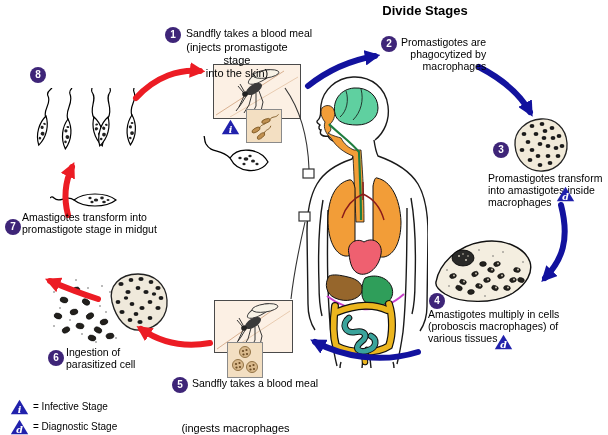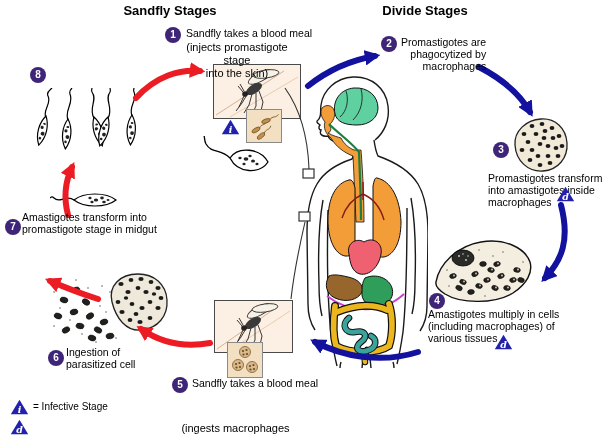--- a/index.html
+++ b/index.html
@@ -347,21 +347,20 @@
       <path d="M210,343 C183,348 160,342 141,329" marker-end="url(#mr)"></path>
     </g>
     <g fill="none" stroke="#12129e" stroke-width="6" stroke-linecap="round">
       <path d="M308,86 C328,70 352,60 375,56" marker-end="url(#mb)"></path>
       <path d="M479,67 C506,81 521,96 530,112" marker-end="url(#mb)"></path>
       <path d="M561,205 C570,240 562,260 545,278" marker-end="url(#mb)"></path>
       <path d="M418,352 C380,364 342,356 315,342" marker-end="url(#mb)"></path>
     </g>
   </svg>
 
-  <div class="abs title" style="left:120px;top:3px;width:100px;">Sandfly Stages</div>
   <div class="abs title" style="left:375px;top:3px;width:100px;">Divide Stages</div>
 
   <div class="abs stage-circle" style="left:165px;top:27px;">1</div>
   <div class="abs stage-label" style="left:186px;top:27px;">Sandfly takes a blood meal</div>
   <div class="abs stage-sub" style="left:172px;top:41px;width:130px;">(injects promastigote stage
 into the skin)</div>
   <svg class="abs" style="left:221px;top:119px;" width="19" height="16" viewBox="0 0 19 16">
     <polygon points="9.5,0.8 18.2,15.2 0.8,15.2" fill="#2121ac"></polygon>
     <text class="tri-text" x="9.5" y="13.5">i</text>
   </svg>
@@ -375,21 +374,21 @@
   <div class="abs stage-label" style="left:488px;top:172px;">Promastigotes transform
 into amastigotes inside
 macrophages</div>
   <svg class="abs" style="left:556px;top:186px;" width="19" height="16" viewBox="0 0 19 16">
     <polygon points="9.5,0.8 18.2,15.2 0.8,15.2" fill="#2121ac"></polygon>
     <text class="tri-text" x="9.5" y="13.5">d</text>
   </svg>
 
   <div class="abs stage-circle" style="left:429px;top:293px;">4</div>
   <div class="abs stage-label" style="left:428px;top:308px;">Amastigotes multiply in cells
-(including macrophages) of
+(proboscis macrophages) of
 various tissues</div>
   <svg class="abs" style="left:494px;top:334px;" width="19" height="16" viewBox="0 0 19 16">
     <polygon points="9.5,0.8 18.2,15.2 0.8,15.2" fill="#2121ac"></polygon>
     <text class="tri-text" x="9.5" y="13.5">d</text>
   </svg>
 
   <div class="abs stage-circle" style="left:172px;top:377px;">5</div>
   <div class="abs stage-label" style="left:192px;top:377px;">Sandfly takes a blood meal</div>
   <div class="abs stage-sub" style="left:168px;top:390px;width:135px;margin-top:32px;">(ingests macrophages infected
 with amastigotes)</div>
@@ -410,16 +409,17 @@
         <polygon points="9.5,0.8 18.2,15.2 0.8,15.2" fill="#2121ac"></polygon>
         <text class="tri-text" x="9.5" y="13.5">i</text>
       </svg>
       <span class="legend-label" style="margin-left:4px;">= Infective Stage</span>
     </div>
     <div style="display:flex;align-items:center;height:19px;margin-top:1px;">
       <svg width="19" height="16" viewBox="0 0 19 16">
         <polygon points="9.5,0.8 18.2,15.2 0.8,15.2" fill="#2121ac"></polygon>
         <text class="tri-text" x="9.5" y="13.5">d</text>
       </svg>
+      <span class="legend-label" style="margin-left:4px;">= Diagnostic Stage</span>
     </div>
   </div>
 
 </div>
 
 </body></html>

